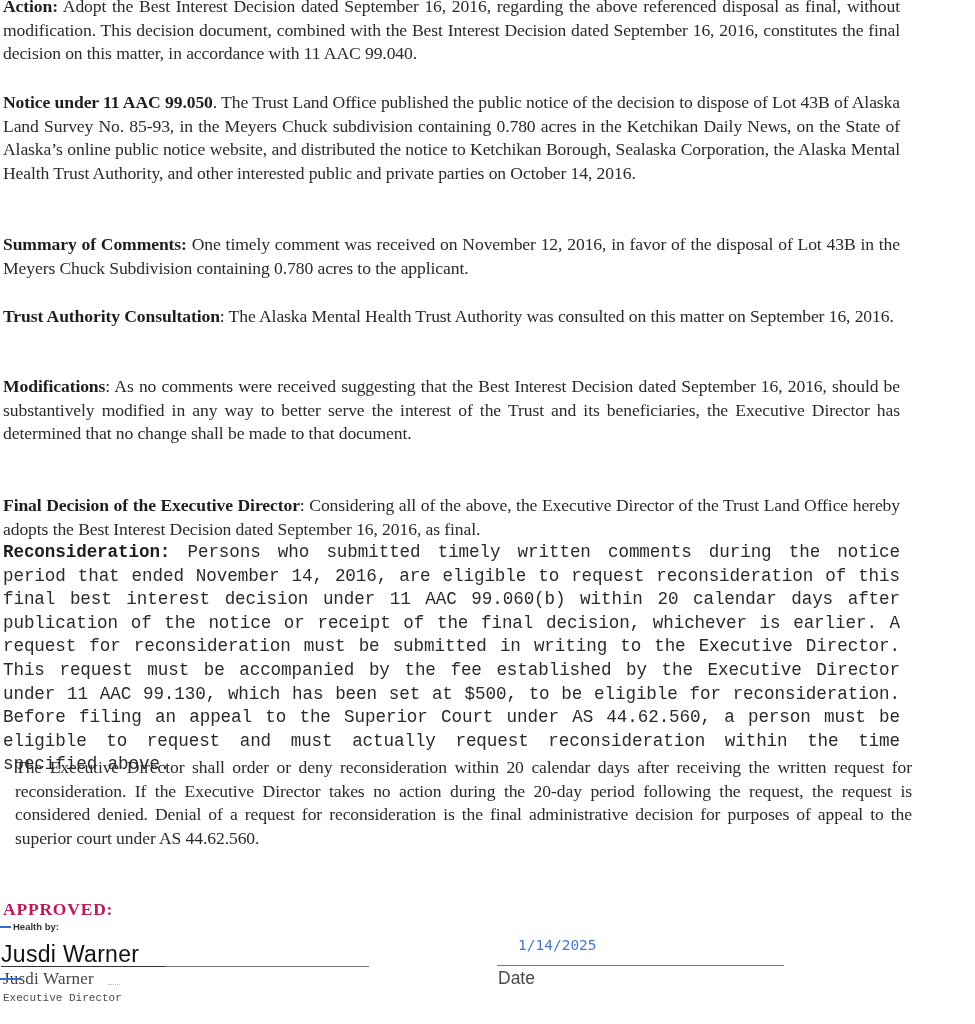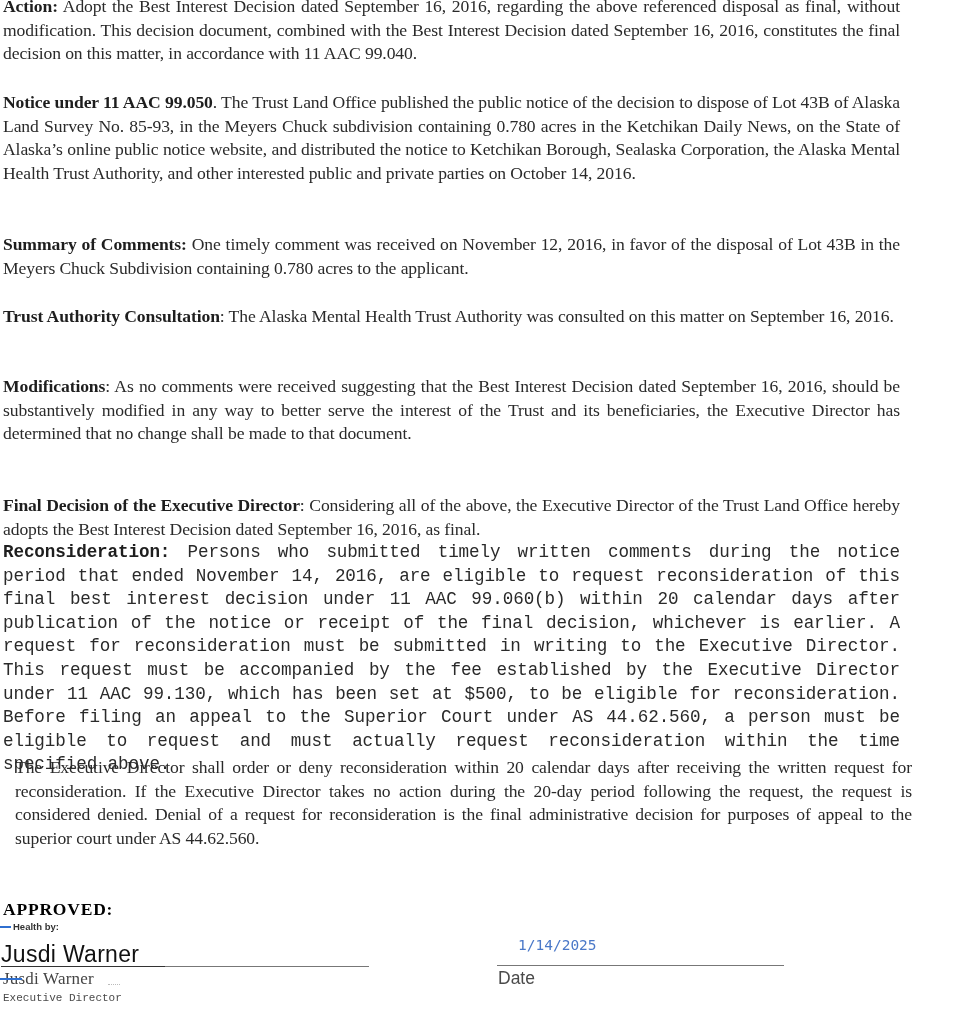--- a/index.html
+++ b/index.html
@@ -45,21 +45,21 @@
     .p-recon { top: 541px; font-family: Liberation Mono, monospace; }
     .p-exec { top: 756px; margin-left: 12px; }
 
     .approved {
       position: absolute;
       left: 3px;
       top: 899px;
       font-size: 17.5px;
       font-weight: bold;
       letter-spacing: 0.8px;
-      color: #000000;
+      color: #be185d;
       font-family: "Liberation Serif", serif;
     }
     .signed-by {
       position: absolute;
       left: 0;
       top: 921px;
       font-family: "Liberation Sans", "DejaVu Sans", sans-serif;
       font-size: 9.5px;
       font-weight: bold;
       color: #333;

